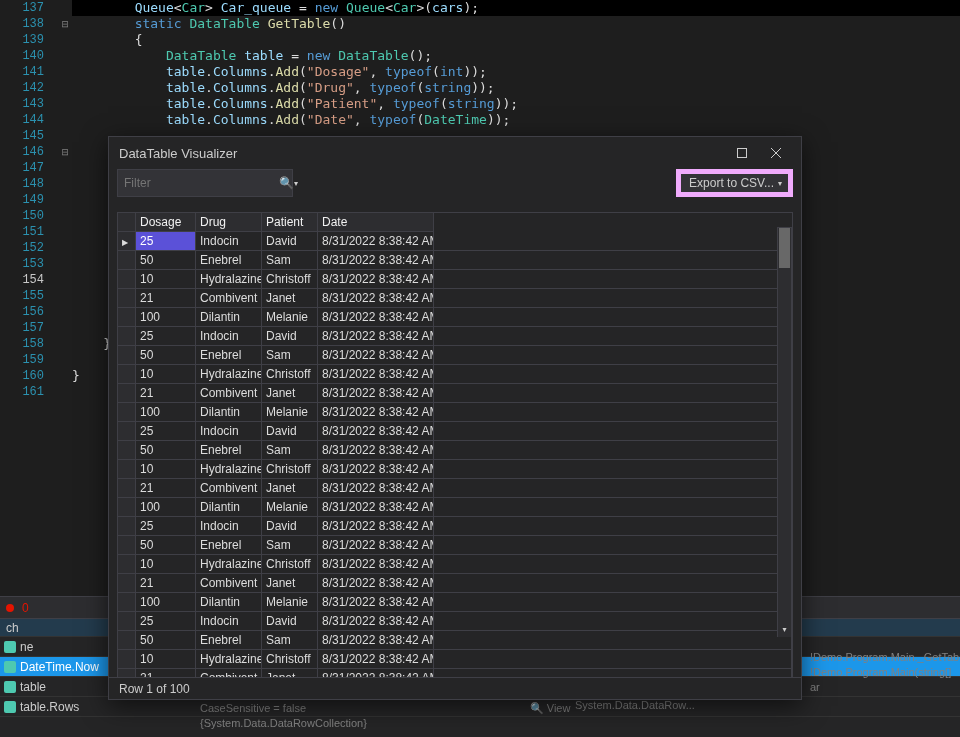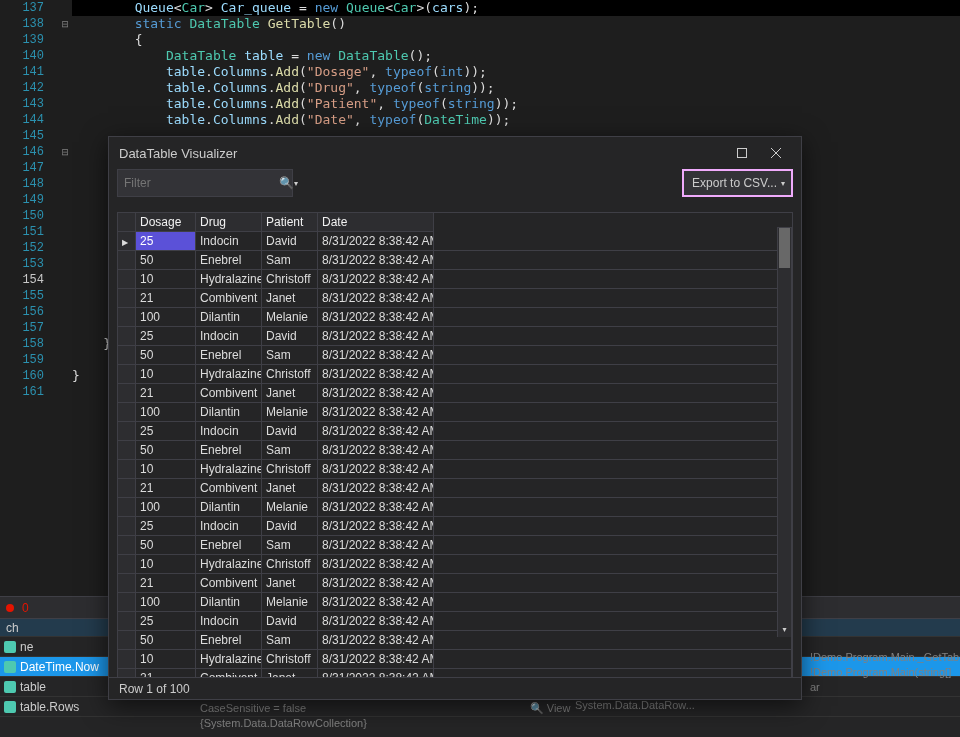--- a/index.html
+++ b/index.html
@@ -151,21 +151,21 @@
   }
   .filter-box .mag {
     width:18px; text-align:center; color:#ccc; cursor:pointer;
   }
   .filter-box .drop {
     width:12px; text-align:center; color:#ccc; cursor:pointer; font-size:8px;
   }
   .vis-toolbar .spacer { flex: 1; }
   .export-btn {
     background: #333337;
-    border: 2px solid #f0abfc;
+    border: 5px solid #f0abfc;
     padding: 0 6px 0 8px;
     display:flex; align-items:center;
     color:#ccc; cursor:pointer;
     font-size:12px;
     gap:4px;
   }
   .export-btn .arrow { font-size:8px; }
 
   .grid-wrap {
     flex: 1;

